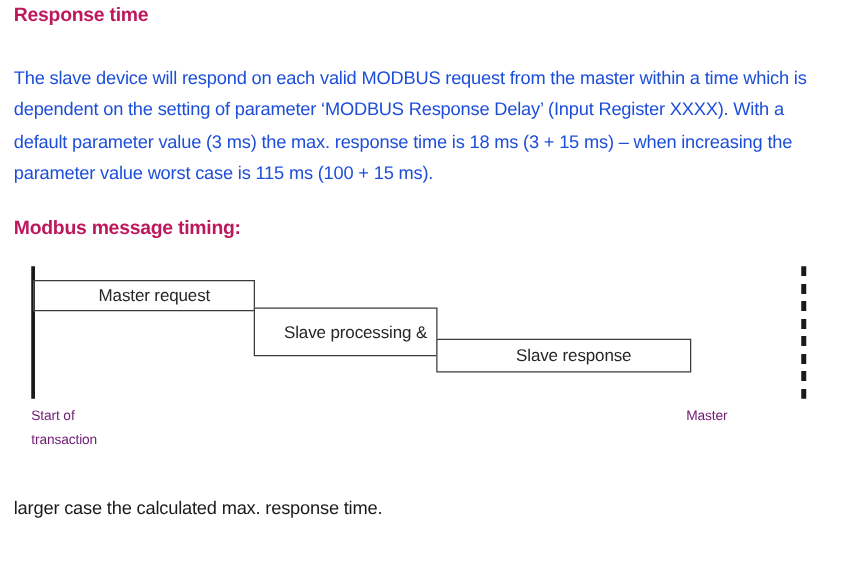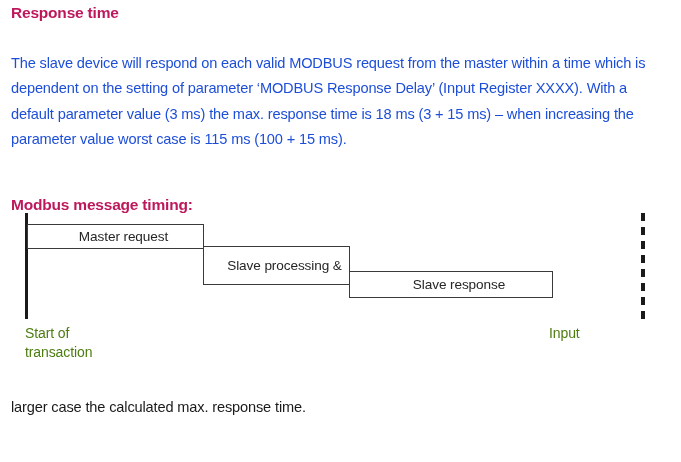--- a/index.html
+++ b/index.html
@@ -26,21 +26,21 @@
   .heading {
     position: absolute;
     font-weight: bold;
     font-size: 15.5px;
     line-height: 20px;
     letter-spacing: -0.2px;
     color: #be185d;
     white-space: nowrap;
   }
   #heading-response-time { left: 11px; top: 3px; }
-  #heading-msg-timing    { left: 11px; top: 173px; margin-top: 22px; }
+  #heading-msg-timing    { left: 11px; top: 173px; }
 
   
   .para {
     position: absolute;
     font-size: 14.6px;
     line-height: 25.5px;
     letter-spacing: -0.15px;
     color: #1d4ed8;
   }
   #para-intro { left: 11px; top: 36px; width: 640px; }
@@ -119,24 +119,24 @@
     color: #262626;
     white-space: nowrap;
     padding-left: 16px;
   }
   #msg-box-0 { left: 27px;  top: 24px; width: 177px; height: 25px; }
   #msg-box-1 { left: 203px; top: 46px; width: 147px; height: 39px; }
   #msg-box-2 { left: 349px; top: 71px; width: 204px; height: 27px; }
 
   .diagram-label {
     position: absolute;
-    font-size: 14px;
+    font-size: 11px;
     line-height: 19px;
     letter-spacing: -0.1px;
-    color: #4d7c0f;
+    color: #701a75;
     white-space: pre-line;
   }
   #label-start  { left: 25px;  top: 124px; }
   #label-master { left: 549px; top: 124px; }
 </style>
 </head>
 <body>
 
 <div class="page">
 
@@ -159,20 +159,20 @@
       <span>Slave processing &amp;</span>
     </div>
 
     <div class="msg-box" id="msg-box-2">
       <span>Slave response</span>
     </div>
 
     <div class="diagram-label" id="label-start">Start of
 transaction</div>
 
-    <div class="diagram-label" id="label-master">Input</div>
+    <div class="diagram-label" id="label-master">Master</div>
   </div>
 
   <div class="note-block">
     <span class="note-line-2">larger case the calculated max. response time.</span>
   </div>
 
 </div>
 
 </body></html>

